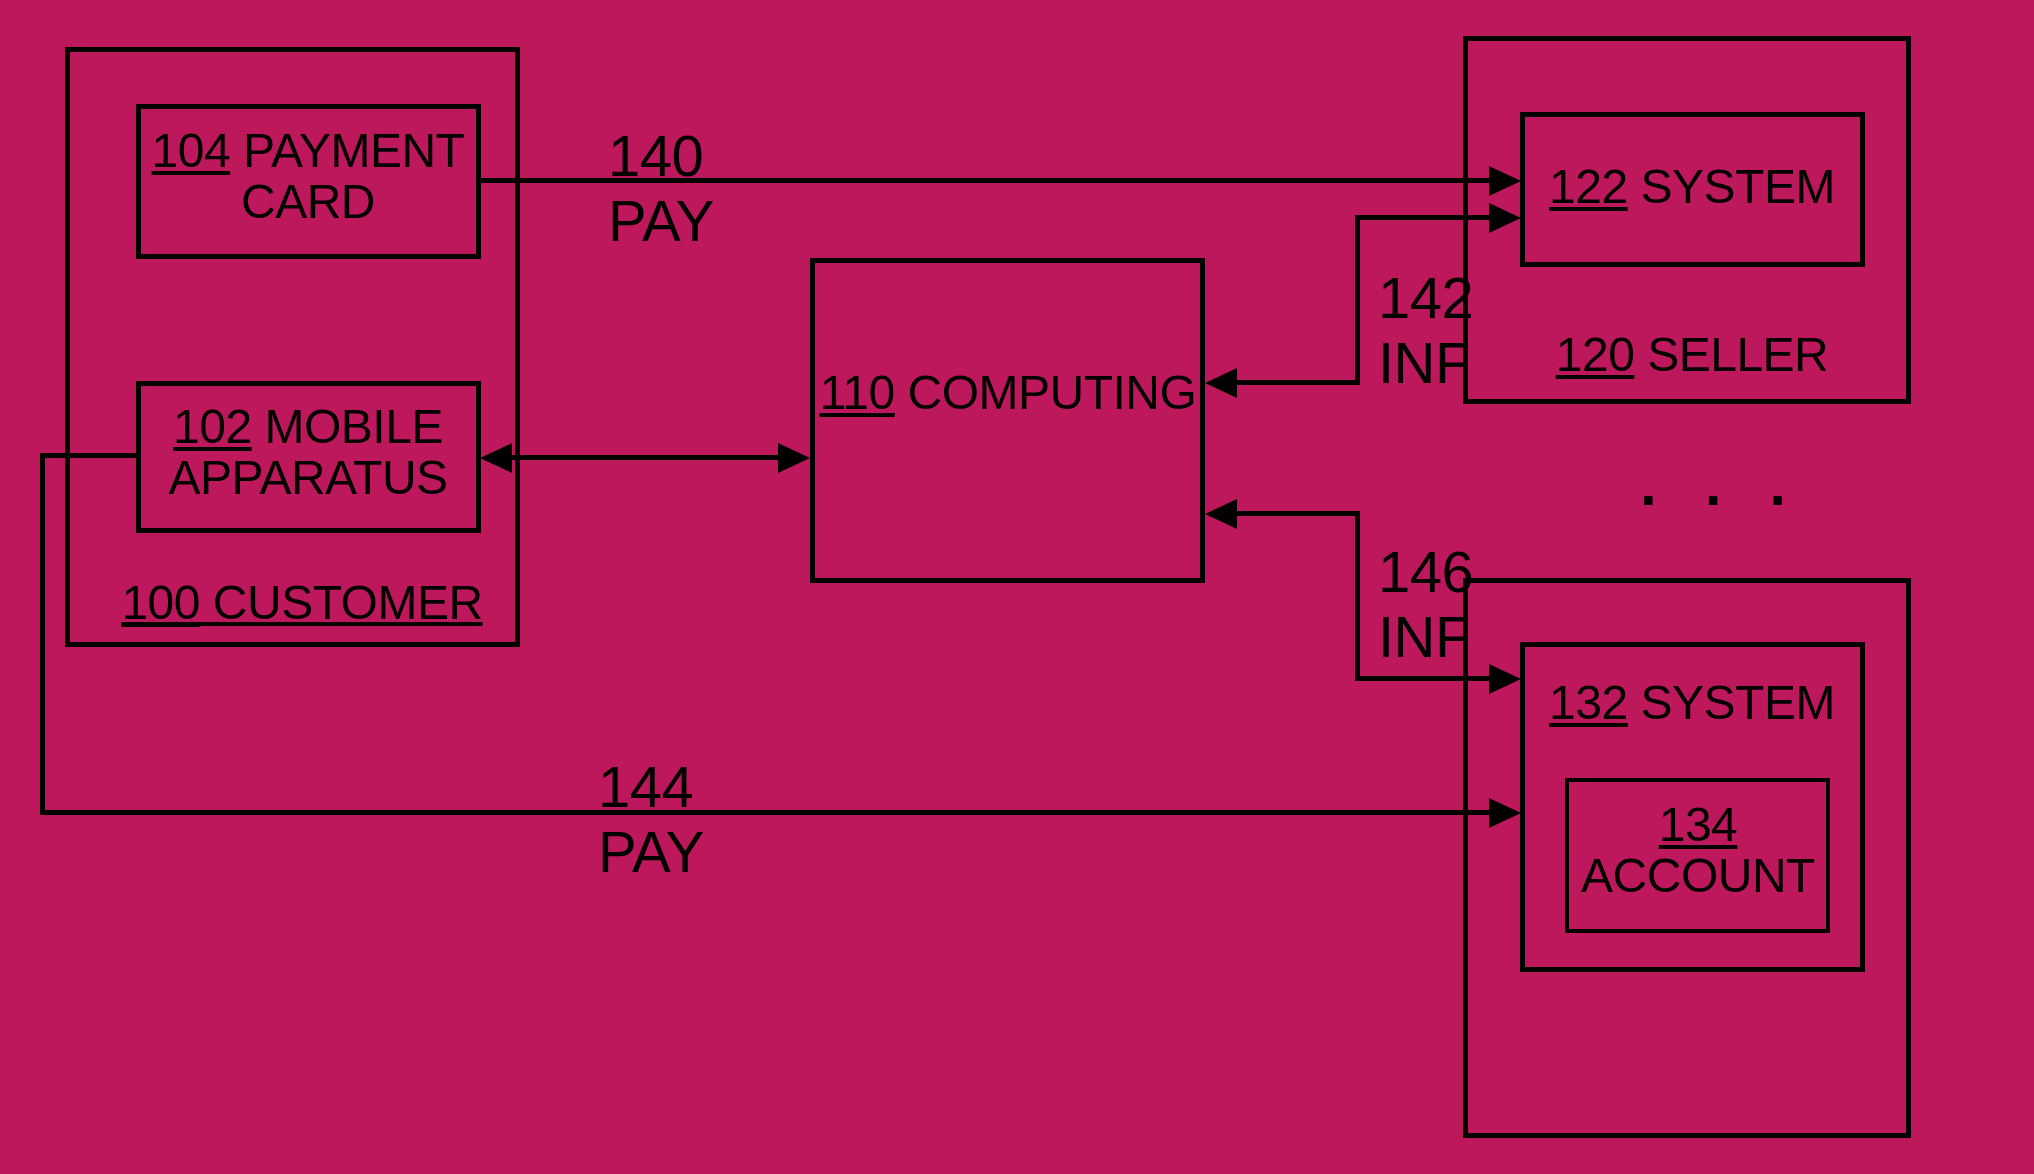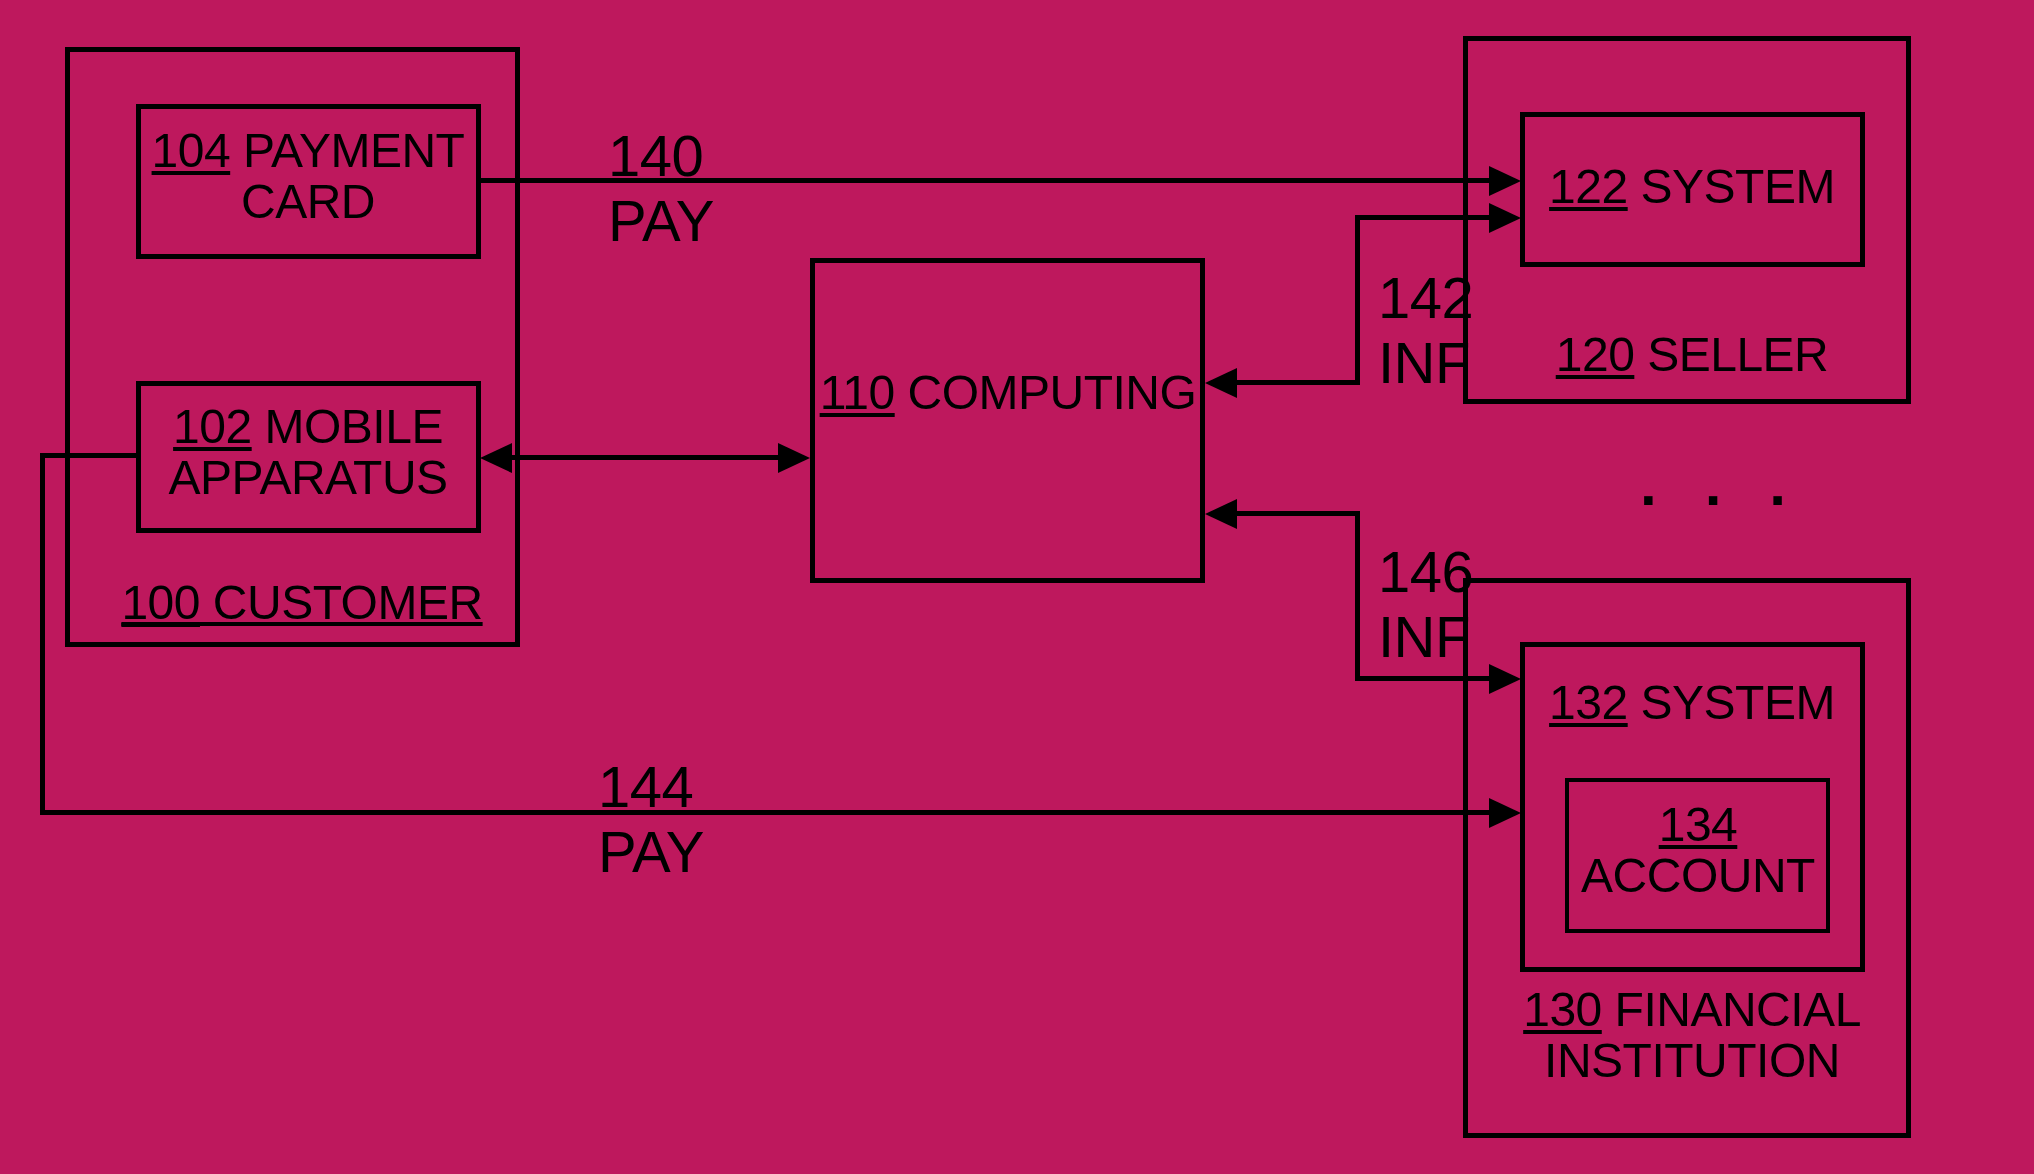--- a/index.html
+++ b/index.html
@@ -135,24 +135,20 @@
   <div class="label t48" style="left:1692px; top:678px;">
     <span class="num">132</span><span>  SYSTEM</span>
   </div>
 
   <div class="box thin" style="left:1565px; top:778px; width:265px; height:155px;"></div>
   <div class="label t48" style="left:1698px; top:800px;">
     <span class="num">134</span><br>
     <span>ACCOUNT</span>
   </div>
 
-  <div class="label t48" style="left:1692px; top:985px;">
-    <span class="num">130</span><span> FINANCIAL</span><br>
-    <span>INSTITUTION</span>
-  </div>
 
   <div class="hline" style="left:481px; top:178px; width:1012px;"></div>
   <div class="arrowhead right" style="left:1489px; top:166px;"></div>
   <div class="conn-label" style="left:608px; top:124px;">
     <span>140</span><br>
     <span>PAY</span>
   </div>
 
   <div class="hline" style="left:1355px; top:215px; width:138px;"></div>
   <div class="arrowhead right" style="left:1489px; top:203px;"></div>

